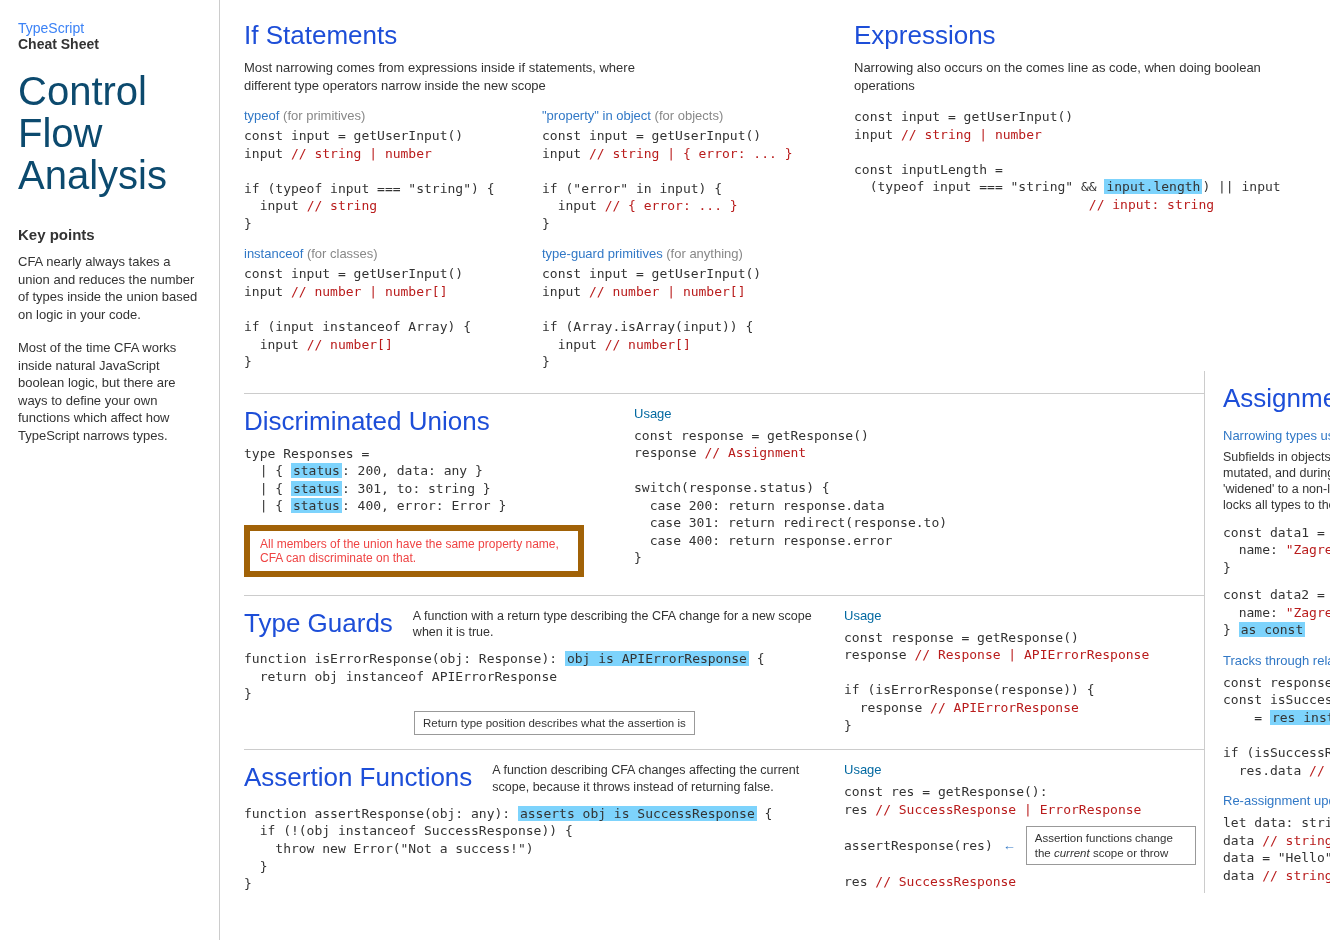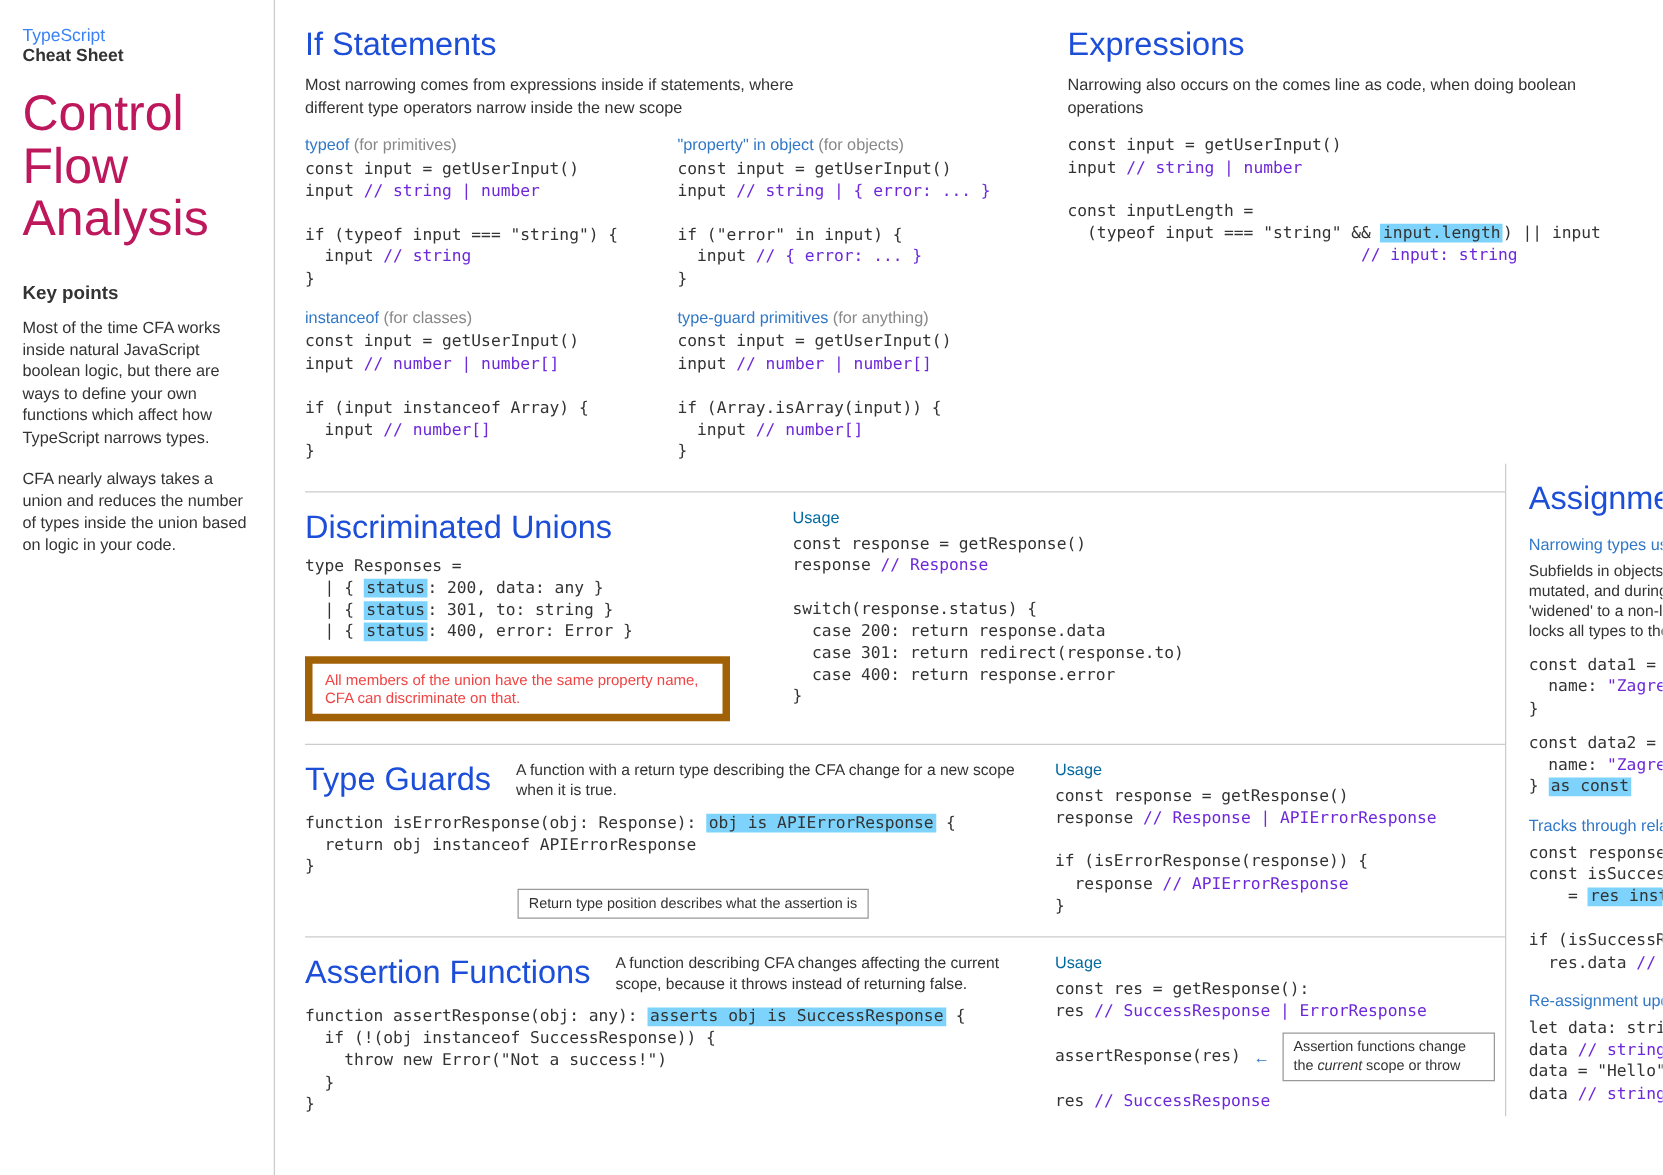--- a/index.html
+++ b/index.html
@@ -14,42 +14,42 @@
 }
 .page { display: flex; height: 100%; }
 .sidebar {
   width: 220px;
   padding: 20px 18px;
   border-right: 1px solid #ccc;
   flex-shrink: 0;
 }
 .sidebar .brand-top { color: #3b82f6; font-size: 14px; font-weight: 400; }
 .sidebar .brand-sub { color: #333; font-size: 14px; font-weight: 700; margin-bottom: 18px; }
-.sidebar h1 { color: #be185d; font-size: 40px; font-weight: 300; line-height: 1.05; margin-bottom: 30px; }
+.sidebar h1 { color: #0c4a6e; font-size: 40px; font-weight: 300; line-height: 1.05; margin-bottom: 30px; }
 .sidebar h3 { font-size: 15px; font-weight: 700; margin-bottom: 10px; }
 .sidebar p { font-size: 13px; line-height: 1.35; margin-bottom: 16px; color: #333; }
 .main { flex: 1; padding: 20px 24px; display: flex; flex-direction: column; }
 .row1 { display: flex; gap: 30px; }
 .col-if { width: 580px; }
 .col-expr { flex: 1; }
 h2 { color: #1d4ed8; font-size: 26px; font-weight: 300; margin-bottom: 8px; }
 .intro { font-size: 13px; line-height: 1.35; margin-bottom: 14px; max-width: 420px; }
 .two-col { display: flex; gap: 16px; }
 .half { flex: 1; }
 .sub-title { font-size: 13px; margin-bottom: 4px; }
 .sub-title .blue { color: #3178c6; }
 .sub-title .gray { color: #888; }
 pre, .code {
   font-family: "Consolas", "Menlo", monospace;
   font-size: 13px;
   line-height: 1.35;
   white-space: pre;
   color: #333;
 }
-.hl-comment { color: #6d28d9; }
+.hl-comment { color: #b91c1c; }
 .hl-bg { background: #7dd3fc; padding: 0 2px; }
 .row2 { display: flex; gap: 30px; margin-top: 22px; padding-top: 12px; border-top: 1px solid #ccc; }
 .col-disc { width: 340px; }
 .col-disc-usage { flex: 1; padding-left: 20px; }
 .note-box {
   border: 6px solid #a16207;
   padding: 6px 10px;
   font-size: 12px;
   color: #ef4444;
   margin-top: 10px;
@@ -79,22 +79,22 @@
 </style>
 </head>
 <body>
 
 <div class="page">
   <div class="sidebar">
     <div class="brand-top">TypeScript</div>
     <div class="brand-sub">Cheat Sheet</div>
     <h1>Control Flow Analysis</h1>
     <h3>Key points</h3>
+    <p>CFA nearly always takes a union and reduces the number of types inside the union based on logic in your code.</p>
     <p>Most of the time CFA works inside natural JavaScript boolean logic, but there are ways to define your own functions which affect how TypeScript narrows types.</p>
-    <p>CFA nearly always takes a union and reduces the number of types inside the union based on logic in your code.</p>
   </div>
 
   <div class="main">
 
     <div class="row1">
       <div class="col-if">
         <h2>If Statements</h2>
         <p class="intro">Most narrowing comes from expressions inside if statements, where different type operators narrow inside the new scope</p>
         <div class="two-col">
           <div class="half">
@@ -157,21 +157,21 @@
             <h2>Discriminated Unions</h2>
             <pre>type Responses =
   | { <span class="hl-bg">status</span>: 200, data: any }
   | { <span class="hl-bg">status</span>: 301, to: string }
   | { <span class="hl-bg">status</span>: 400, error: Error }</pre>
             <div class="note-box">All members of the union have the same property name, CFA can discriminate on that.</div>
           </div>
           <div class="col-disc-usage">
             <div class="usage-label">Usage</div>
             <pre>const response = getResponse()
-response <span class="hl-comment">// Response</span>
+response <span class="hl-comment">// Assignment</span>
 
 switch(response.status) {
   case 200: return response.data
   case 301: return redirect(response.to)
   case 400: return response.error
 }</pre>
           </div>
         </div>
 
         <div class="row3">

